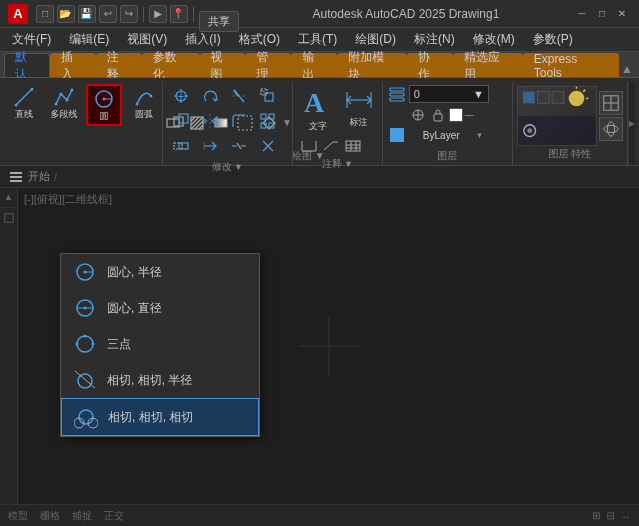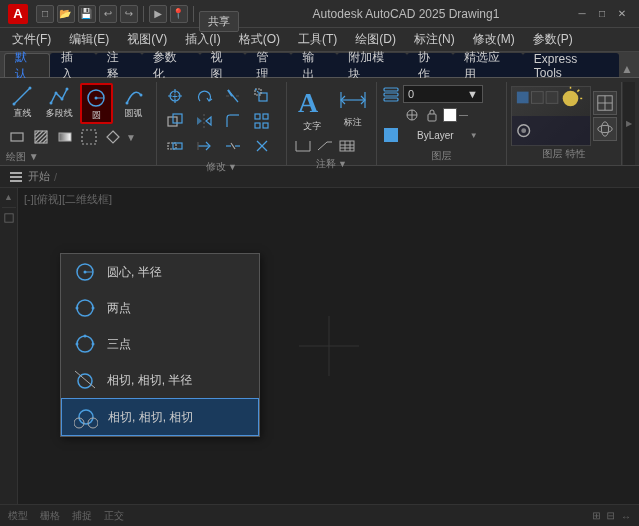--- a/index.html
+++ b/index.html
@@ -92,21 +92,21 @@
     }
     .ribbon-tab {
       padding: 4px 10px;
       color: #ccc;
       font-size: 12px;
       cursor: pointer;
       height: 24px;
       display: flex;
       align-items: center;
       border-radius: 3px 3px 0 0;
-      background: #0f172a;
+      background: #a16207;
       border: 1px solid transparent;
       border-bottom: none;
     }
     .ribbon-tab.active {
       background: #2d2d2d;
       border-color: #555;
       color: #3b82f6;
     }
 
     
@@ -250,21 +250,21 @@
   <div class="ribbon-tab">协作</div>
   <div class="ribbon-tab">精选应用</div>
   <div class="ribbon-tab">Express Tools</div>
   <div style="margin-left:auto;display:flex;align-items:center;padding-right:4px;">
     <div style="width:16px;height:16px;display:flex;align-items:center;justify-content:center;color:#888;cursor:pointer;">▲</div>
   </div>
 </div>
 
 <div class="ribbon">
 
-  <div style="display:flex;flex-direction:column;padding:0 6px 0 2px;border-right:1px solid #444;min-width:140px;justify-content:center;">
+  <div style="display:flex;flex-direction:row;padding:0 6px 0 2px;border-right:1px solid #444;min-width:140px;">
     <div style="display:flex;gap:4px;align-items:flex-start;padding:2px 0;flex:1;">
 
       <div class="draw-tool">
         <svg viewBox="0 0 22 22" fill="none" stroke="#4a9ee0" stroke-width="1.5">
           <line x1="3" y1="19" x2="19" y2="3"></line>
           <circle cx="3" cy="19" r="1.5" fill="#4a9ee0" stroke="none"></circle>
           <circle cx="19" cy="3" r="1.5" fill="#4a9ee0" stroke="none"></circle>
         </svg>
         <div class="draw-tool-label">直线</div>
       </div>
@@ -630,29 +630,29 @@
 
     <div class="circle-option">
       <svg viewBox="0 0 24 24" fill="none" stroke="#4a9ee0" stroke-width="1.5" width="24" height="24">
         <circle cx="12" cy="12" r="8"></circle>
         <circle cx="12" cy="12" r="1.5" fill="#4a9ee0" stroke="none"></circle>
         <line x1="12" y1="12" x2="20" y2="12" stroke="#4a9ee0" stroke-width="1"></line>
       </svg>
       <span>圆心, 半径</span>
     </div>
 
-
     <div class="circle-option">
       <svg viewBox="0 0 24 24" fill="none" stroke="#4a9ee0" stroke-width="1.5" width="24" height="24">
         <circle cx="12" cy="12" r="8"></circle>
-        <circle cx="4" cy="12" r="1.5" fill="#4a9ee0" stroke="none"></circle>
-        <circle cx="20" cy="12" r="1.5" fill="#4a9ee0" stroke="none"></circle>
+        <circle cx="12" cy="12" r="1.5" fill="#4a9ee0" stroke="none"></circle>
+        <line x1="4" y1="12" x2="20" y2="12" stroke="#4a9ee0" stroke-width="1"></line>
       </svg>
-      <span>两点</span>
-    </div>
+      <span>圆心, 直径</span>
+    </div>
+
 
     <div class="circle-option">
       <svg viewBox="0 0 24 24" fill="none" stroke="#4a9ee0" stroke-width="1.5" width="24" height="24">
         <circle cx="12" cy="12" r="8"></circle>
         <circle cx="4" cy="12" r="1.5" fill="#4a9ee0" stroke="none"></circle>
         <circle cx="20" cy="12" r="1.5" fill="#4a9ee0" stroke="none"></circle>
         <circle cx="12" cy="4" r="1.5" fill="#4a9ee0" stroke="none"></circle>
       </svg>
       <span>三点</span>
     </div>

